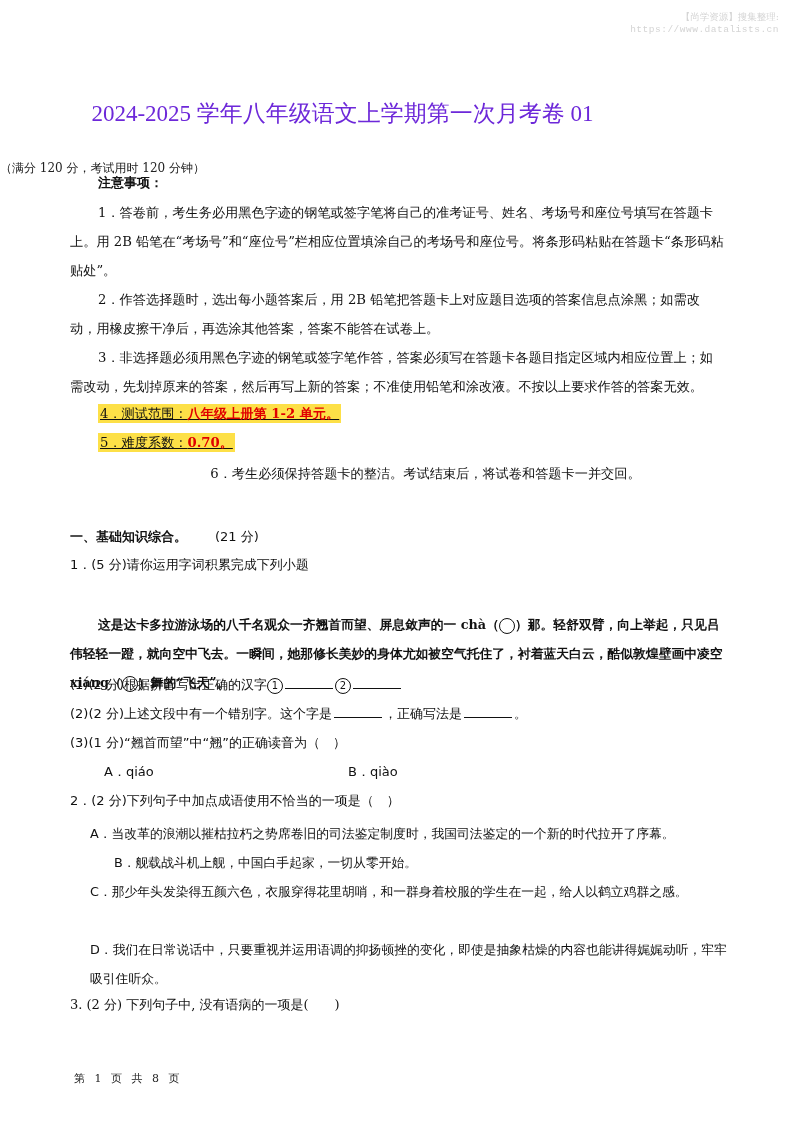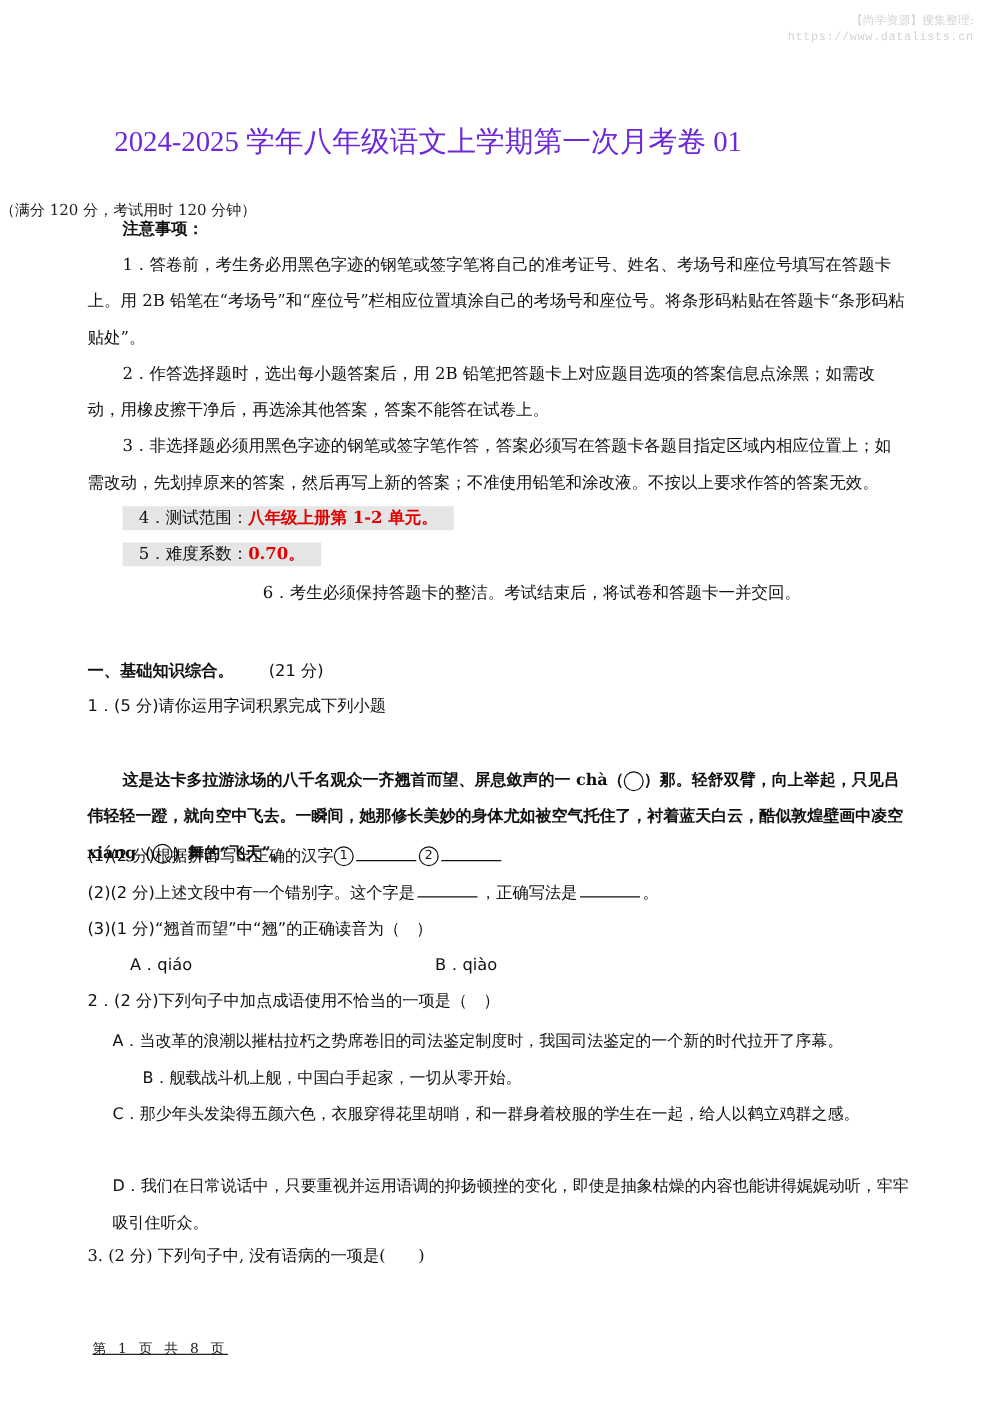--- a/index.html
+++ b/index.html
@@ -18,29 +18,29 @@
     font-family: "Liberation Serif", "DejaVu Serif", serif;
     font-size: 23px; font-weight: normal; color: #6d28d9;
   }
   .subtitle {
     position: absolute; top: 149px; left: 0; width: 793px; text-align: left;
     font-size: 12px; color: #222; margin-top: 11px;
   }
   .block { position: absolute; left: 70px; width: 655px; font-size: 13.2px; }
   .notice-head { top: 174px; left: 98px; font-family: "DejaVu Sans", sans-serif; font-weight: bold; font-size: 13px; }
   .para { line-height: 29px; text-indent: 28px; }
-  .hl { background: #e5e5e5; padding: 2px 13px; }
+  .hl { background: #fde047; padding: 2px 2px; text-decoration: underline; }
   .red { color: #e00000; font-weight: bold; }
   .sans { font-family: "DejaVu Sans", "Liberation Sans", sans-serif; }
   .sec-head { font-family: "DejaVu Sans", sans-serif; font-weight: bold; font-size: 13px; }
   .sec-head .pts { font-weight: normal; margin-left: 28px; }
   .line { position: absolute; left: 70px; font-size: 13px; white-space: nowrap; }
   .blank { display: inline-block; width: 48px; border-bottom: 1px solid #111; height: 12px; vertical-align: baseline; margin: 0 2px; }
   .circ { display: inline-block; width: 14px; height: 14px; line-height: 14px; border: 1px solid #111; border-radius: 50%; text-align: center; font-size: 10px; vertical-align: middle; }
-  .footer { position: absolute; left: 74px; top: 1071px; font-size: 11px; color: #222; letter-spacing: 3px; text-decoration: underline; }
+  .footer { position: absolute; left: 74px; top: 1071px; font-size: 11px; color: #222; letter-spacing: 3px; }
 </style>
 </head>
 <body>
 
 <div class="watermark">
   <div>【尚学资源】搜集整理:</div>
   <div class="wm-url">https://www.datalists.cn</div>
 </div>
 
 <div class="title">2024-2025 学年八年级语文上学期第一次月考卷 01</div>

